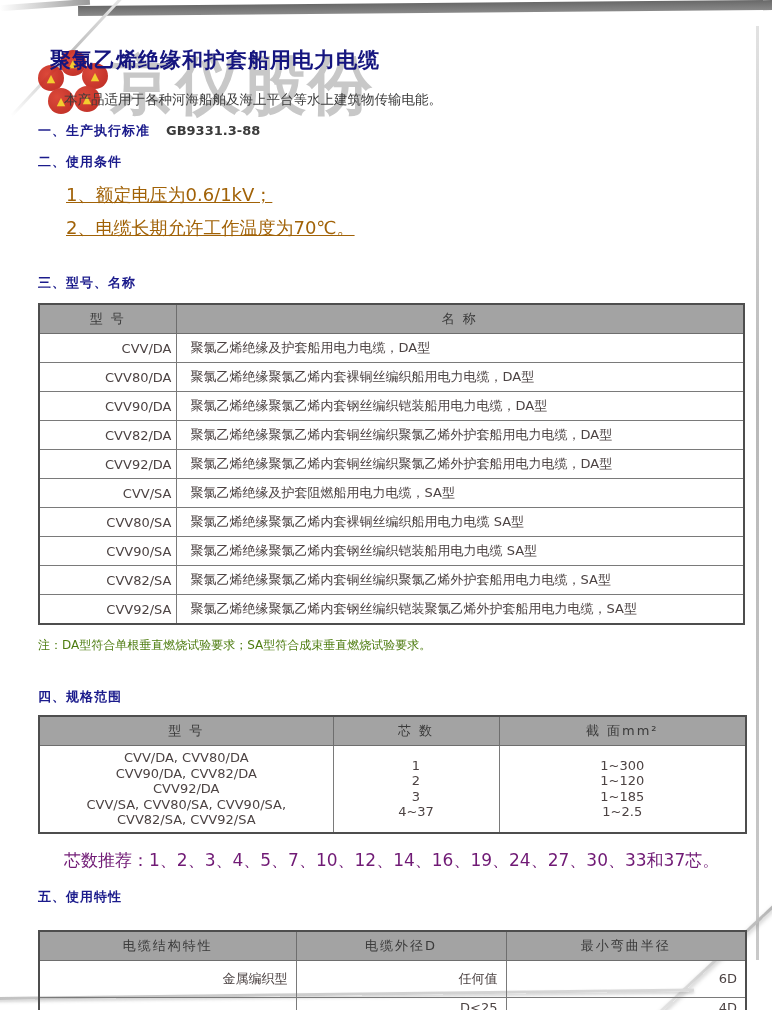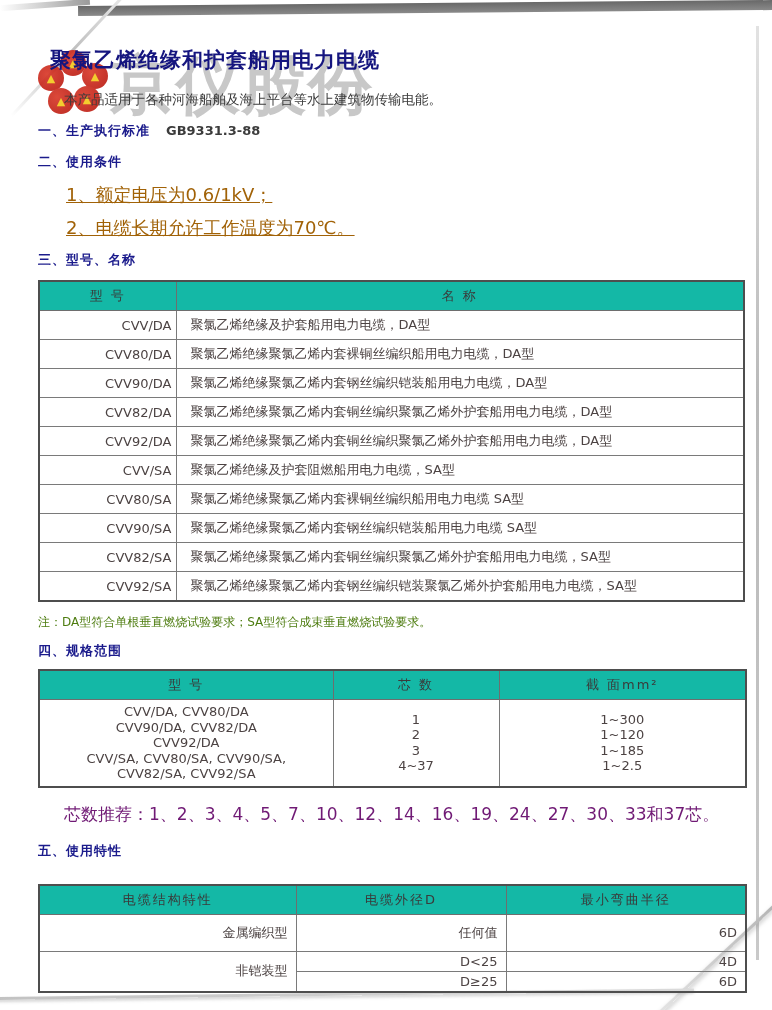--- a/index.html
+++ b/index.html
@@ -39,38 +39,38 @@
   .doc-title{margin:12px;font-size:21px;font-weight:bold;color:#15157f;letter-spacing:1px;}
   .intro{margin:17px 0 0 0;font-size:13.5px;text-indent:26px;color:#3b3b3b;}
   .sec-heading{margin:0;font-size:13px;font-weight:bold;color:#1b1b8c;letter-spacing:1px;}
   .mt-std{margin-top:13px;}
   .sec-heading .sec-value{font-weight:bold;color:#3b3b3b;margin-left:16px;letter-spacing:0;}
   .cond-item{margin:9px 0 0 0;font-size:18px;padding-left:28px;color:#a16207;text-decoration:underline;}
   .cond-list{margin-top:12px;}
   
   table{border-collapse:collapse;width:707px;table-layout:fixed;
     border:2px solid #4e4e4e;font-size:13px;color:#4c4343;}
-  th{background:#14b8a6;font-weight:normal;color:#3a3a3a;
+  th{background:#a3a3a3;font-weight:normal;color:#3a3a3a;
     border:1px solid #6e6e6e;padding:5px 8px;letter-spacing:2px;}
   td{border:1px solid #7a7a7a;padding:4px 8px;}
   .tbl-models{margin-top:11px;}
   .tbl-models .model-cell{width:137px;text-align:right;padding:5px 4px;}
   .tbl-models .name-cell{text-align:left;padding:5px 14px;}
   .note{margin:12px 0 0 0;font-size:12px;color:#4d7c0f;}
   .tbl-range{margin-top:9px;}
   .tbl-range td{text-align:center;white-space:pre-line;line-height:15.5px;padding:4px 6px;}
   .col-range-1{width:294px;} .col-range-2{width:166px;} .col-range-3{width:247px;}
   .core-note{margin:15px 0 0 0;font-size:17px;text-indent:26px;color:#701a75;}
   .tbl-usage{margin-top:24px;}
   .tbl-usage td{text-align:right;}
   .col-usage-1{width:257px;} .col-usage-2{width:210px;} .col-usage-3{width:240px;}
   .tbl-usage .row-tall td{padding:9px 8px;}
   .tbl-usage .row-slim td{padding:2px 8px;}
   .gap-lg{margin-top:16px;}
-  .gap-md{margin-top:11px;}
+  .gap-md{margin-top:34px;}
 </style>
 </head>
 <body>
 
 <div class="top-band"></div>
 <div class="top-band-left"></div>
 <div class="corner-line-tl"></div>
 <div class="right-line"></div>
 <div class="fold-br"></div>
 <div class="bottom-line"></div>

